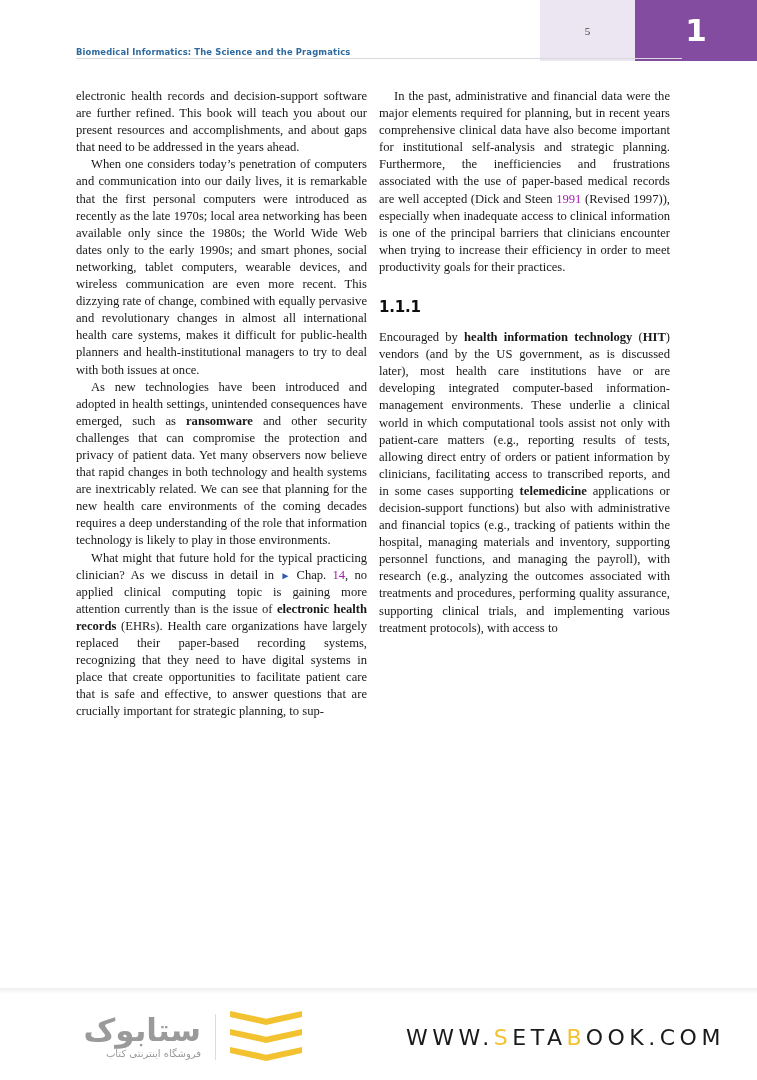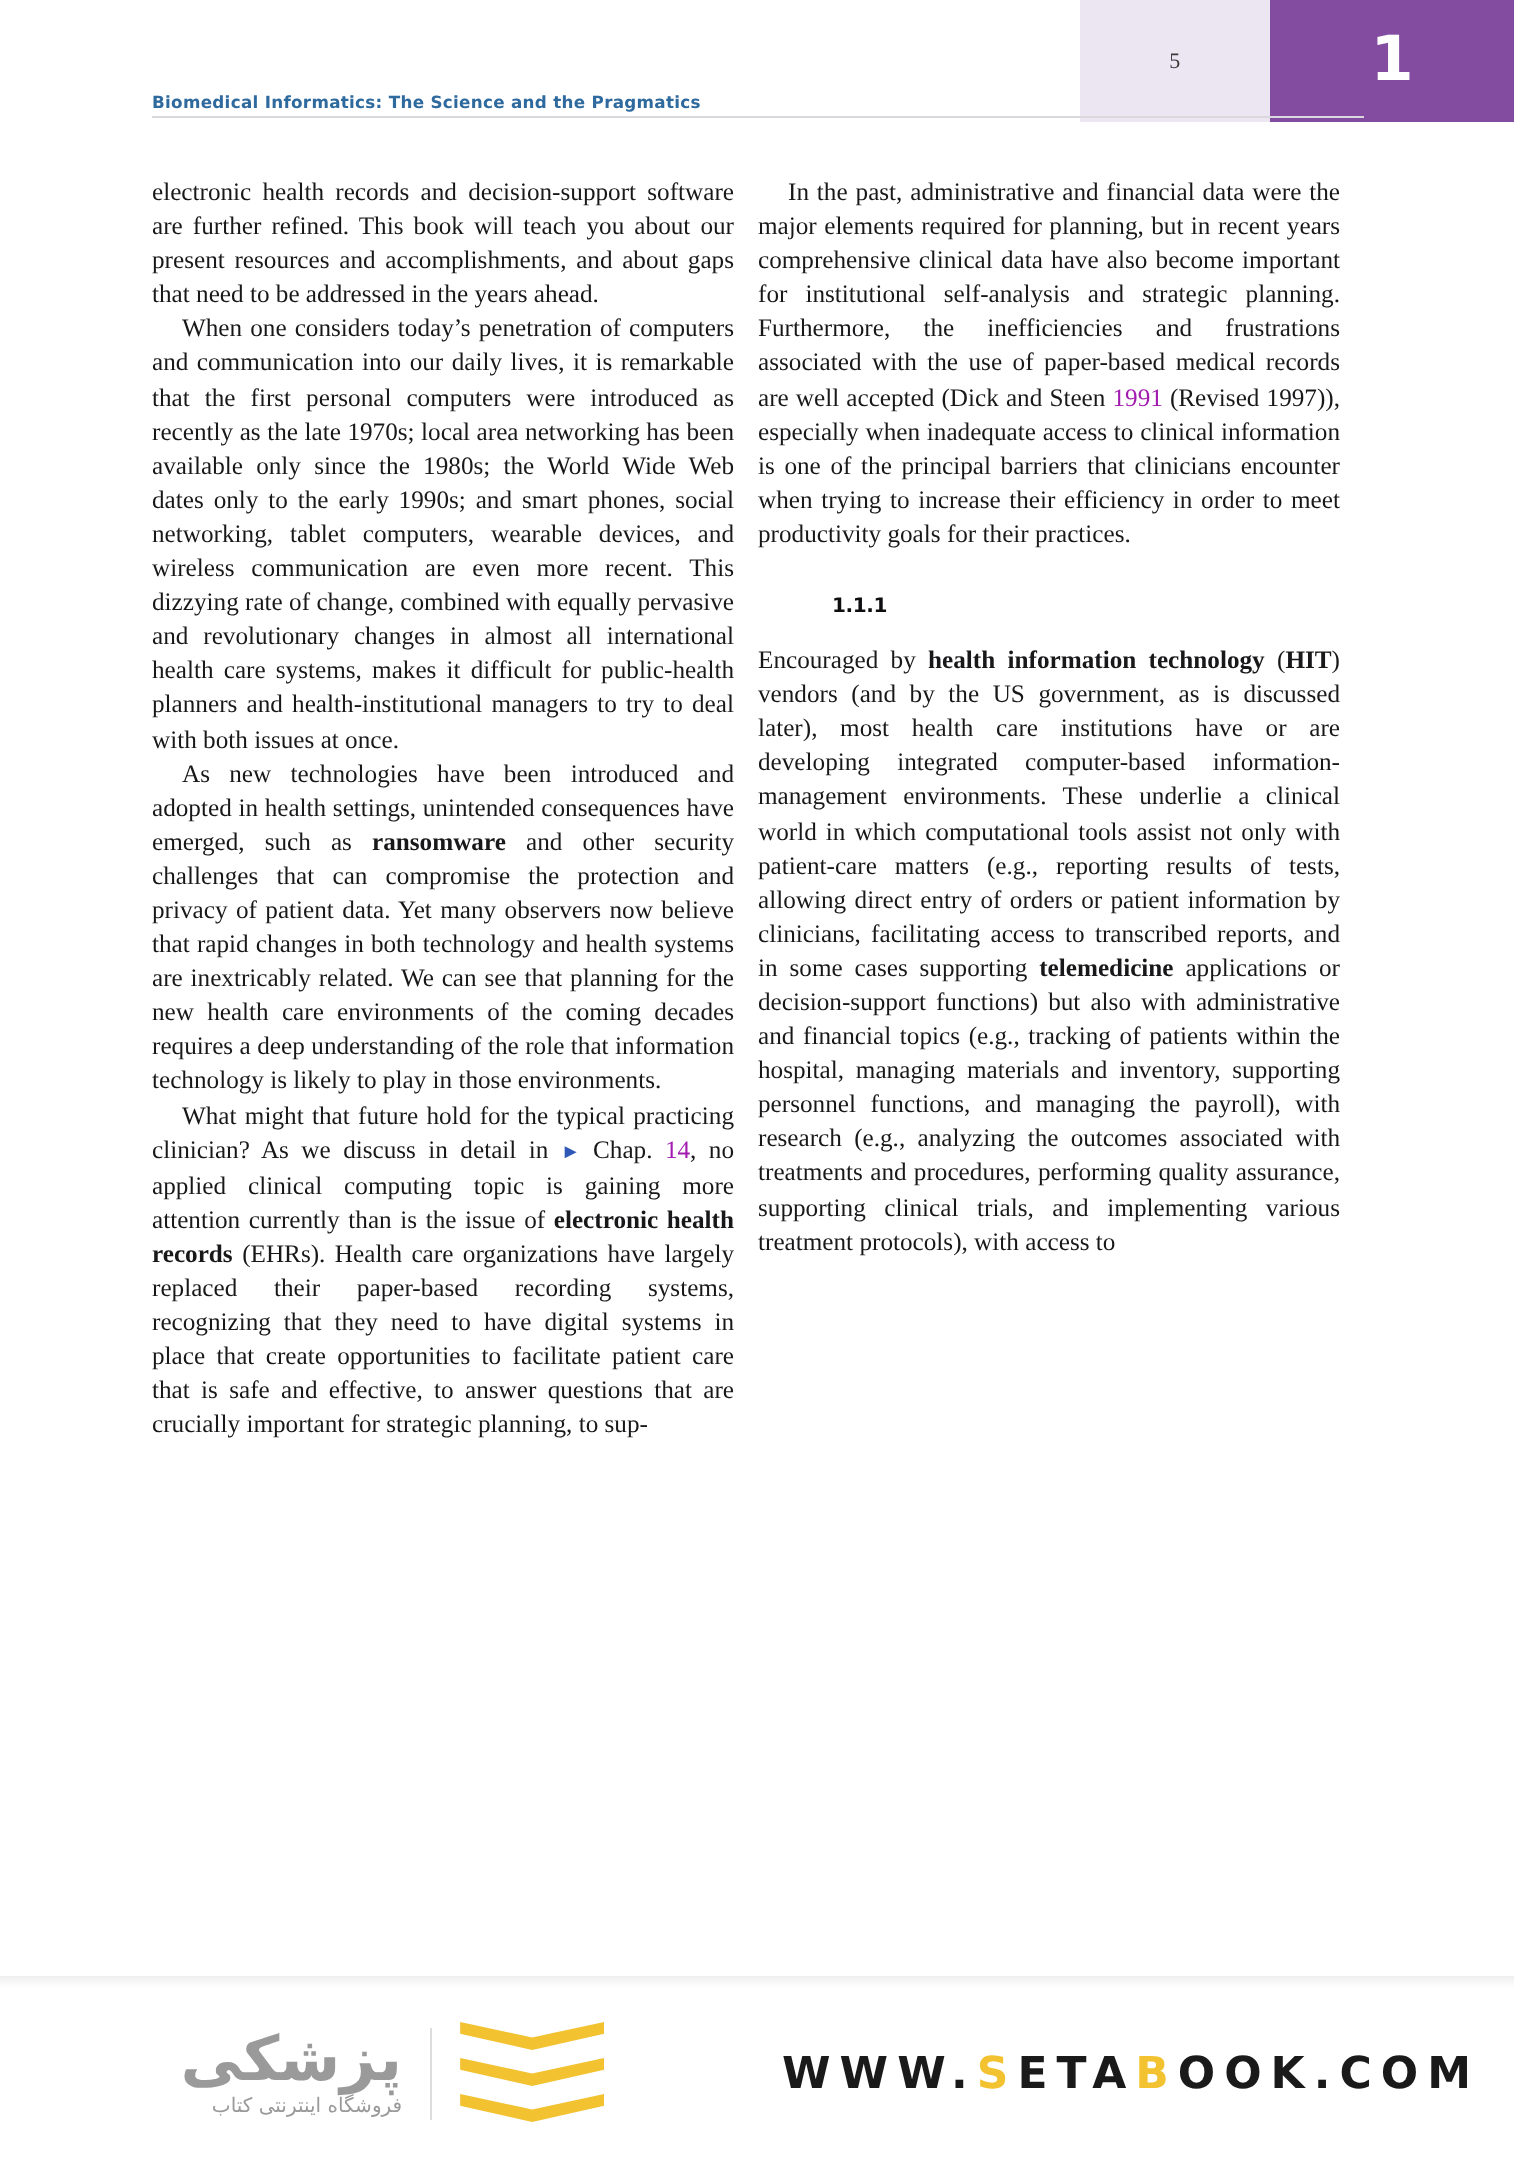--- a/index.html
+++ b/index.html
@@ -116,27 +116,26 @@
 
   
   .section-head {
     display: flex;
     margin-top: 19px;
     margin-bottom: 13px;
     font-family: "DejaVu Sans", sans-serif;
     color: #0e0e10;
   }
   .sec-num {
-    font-size: 10px;
+    font-size: 15px;
     font-weight: bold;
     width: 46px;
     flex: 0 0 46px;
     padding-top: 3px;
     letter-spacing: -0.2px;
-    margin-left: 37px;
   }
   .sec-title {
     font-size: 15.4px;
     font-weight: bold;
     line-height: 21px;
     letter-spacing: -0.15px;
   }
 
   
   .footer-rule {
@@ -222,21 +221,21 @@
   .fa-tagline {
     font-family: "DejaVu Sans", sans-serif;
     font-size: 15.5px;
     color: #111111;
     direction: rtl;
     margin-bottom: 6px;
   }
   .site-url {
     font-family: "DejaVu Sans", sans-serif;
     font-size: 22px;
-    font-weight: bold;
+    font-weight: normal;
     color: #1a1a1a;
     letter-spacing: 4.5px;
   }
   .site-url .y {
     color: #f2c230;
   }
 </style>
 </head>
 <body>
 
@@ -267,21 +266,21 @@
         <div class="sec-num">1.1.1</div>
       </div>
       <p><span>Encouraged by </span><b>health information technology</b><span> (</span><b>HIT</b><span>) vendors (and by the US government, as is discussed later), most health care institutions have or are developing integrated computer-based information-management environments. These underlie a clinical world in which computational tools assist not only with patient-care matters (e.g., reporting results of tests, allowing direct entry of orders or patient information by clinicians, facilitating access to transcribed reports, and in some cases supporting </span><b>telemedicine</b><span> applications or decision-support functions) but also with administrative and financial topics (e.g., tracking of patients within the hospital, managing materials and inventory, supporting personnel functions, and managing the payroll), with research (e.g., analyzing the outcomes associated with treatments and procedures, performing quality assurance, supporting clinical trials, and implementing various treatment protocols), with access to</span></p>
     </div>
 </div>
 
 <div class="footer-rule"></div>
 <div class="footer">
   <div class="brand-left">
     <div class="logo-wordmark">
-      <div class="logo-main">پزشکی</div>
+      <div class="logo-main">ستابوک</div>
       <div class="logo-sub">فروشگاه اینترنتی کتاب</div>
     </div>
     <div class="logo-divider"></div>
     <div class="chevron-mark">
       <span></span>
         <span></span>
         <span></span>
     </div>
   </div>
   <div class="brand-right">

